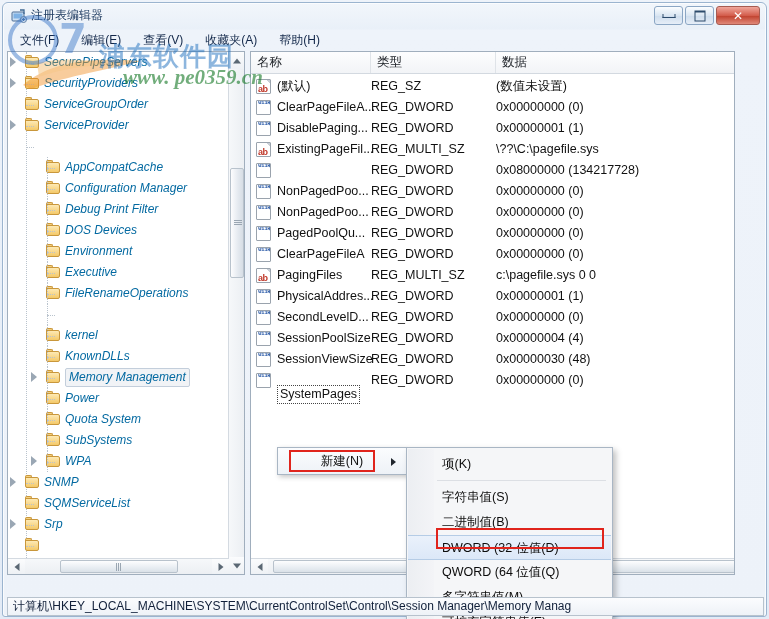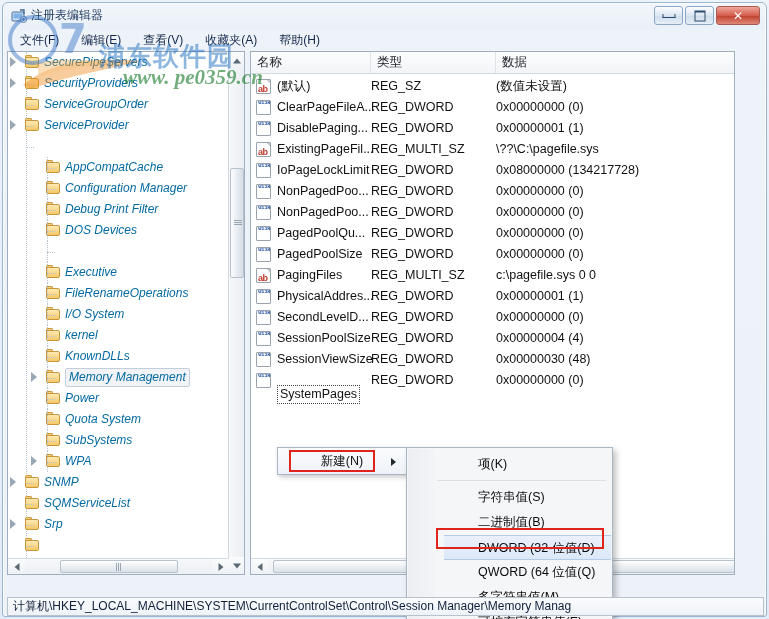--- a/index.html
+++ b/index.html
@@ -253,21 +253,20 @@
     box-shadow:3px 3px 6px rgba(0,0,0,.25);
   }
   .submenu .gutter{
     position:absolute;left:1px;top:1px;width:26px;bottom:1px;
     background:linear-gradient(90deg,#eceef2,#f3f4f7);
   }
   .sm-item{
     position:absolute;left:1px;right:1px;height:25px;line-height:25px;
     padding-left:34px;font-size:12.5px;color:#0c0c0c;box-sizing:border-box;
     white-space:nowrap;
-    margin-left:36px;
   }
   .sm-item.sel{
     background:linear-gradient(#eaf1fb,#dce8f8);
     border:1px solid #b5cce6;border-left:none;border-right:none;
   }
   .sm-sep{
     position:absolute;left:30px;right:6px;height:0;border-top:1px solid #dcdfe4;
   }
 
   
@@ -432,20 +431,29 @@
               <div class="tnode" style="top:0">
                 <span class="folder" style="left:37px">
                   <span class="ft"></span>
                   <span class="fb"></span>
                 </span>
                 <span class="tlabel" style="left:57px">DOS Devices</span>
               </div>
             </div>
             <div class="guide" style="left:39px;top:168px;height:21px;"></div>
             <div class="guideh" style="left:39px;top:179px;width:8px;"></div>
+            <div style="position:absolute;left:0;top:189px;width:100%;height:21px">
+              <div class="tnode" style="top:0">
+                <span class="folder" style="left:37px">
+                  <span class="ft"></span>
+                  <span class="fb"></span>
+                </span>
+                <span class="tlabel" style="left:57px">Environment</span>
+              </div>
+            </div>
             <div class="guide" style="left:39px;top:189px;height:21px;"></div>
             <div class="guideh" style="left:39px;top:200px;width:8px;"></div>
             <div style="position:absolute;left:0;top:210px;width:100%;height:21px">
               <div class="tnode" style="top:0">
                 <span class="folder" style="left:37px">
                   <span class="ft"></span>
                   <span class="fb"></span>
                 </span>
                 <span class="tlabel" style="left:57px">Executive</span>
               </div>
@@ -456,29 +464,20 @@
               <div class="tnode" style="top:0">
                 <span class="folder" style="left:37px">
                   <span class="ft"></span>
                   <span class="fb"></span>
                 </span>
                 <span class="tlabel" style="left:57px">FileRenameOperations</span>
               </div>
             </div>
             <div class="guide" style="left:39px;top:231px;height:21px;"></div>
             <div class="guideh" style="left:39px;top:242px;width:8px;"></div>
-            <div style="position:absolute;left:0;top:252px;width:100%;height:21px">
-              <div class="tnode" style="top:0">
-                <span class="folder" style="left:37px">
-                  <span class="ft"></span>
-                  <span class="fb"></span>
-                </span>
-                <span class="tlabel" style="left:57px">I/O System</span>
-              </div>
-            </div>
             <div class="guide" style="left:39px;top:252px;height:21px;"></div>
             <div class="guideh" style="left:39px;top:263px;width:8px;"></div>
             <div style="position:absolute;left:0;top:273px;width:100%;height:21px">
               <div class="tnode" style="top:0">
                 <span class="folder" style="left:37px">
                   <span class="ft"></span>
                   <span class="fb"></span>
                 </span>
                 <span class="tlabel" style="left:57px">kernel</span>
               </div>
@@ -680,21 +679,20 @@
                 <span class="corner"></span>
               </span>
               <span class="c-name">ExistingPageFil...</span>
               <span class="c-type">REG_MULTI_SZ</span>
               <span class="c-data">\??\C:\pagefile.sys</span>
             </div>
             <div class="lrow" style="top:108px;width:100%">
               <span class="vicon dw">
                 <span class="corner"></span>
               </span>
-              <span class="c-name">IoPageLockLimit</span>
               <span class="c-type">REG_DWORD</span>
               <span class="c-data">0x08000000 (134217728)</span>
             </div>
             <div class="lrow" style="top:129px;width:100%">
               <span class="vicon dw">
                 <span class="corner"></span>
               </span>
               <span class="c-name">NonPagedPoo...</span>
               <span class="c-type">REG_DWORD</span>
               <span class="c-data">0x00000000 (0)</span>
@@ -712,21 +710,21 @@
                 <span class="corner"></span>
               </span>
               <span class="c-name">PagedPoolQu...</span>
               <span class="c-type">REG_DWORD</span>
               <span class="c-data">0x00000000 (0)</span>
             </div>
             <div class="lrow" style="top:192px;width:100%">
               <span class="vicon dw">
                 <span class="corner"></span>
               </span>
-              <span class="c-name">PagedPoolSize</span>
+              <span class="c-name">ClearPageFileA</span>
               <span class="c-type">REG_DWORD</span>
               <span class="c-data">0x00000000 (0)</span>
             </div>
             <div class="lrow" style="top:213px;width:100%">
               <span class="vicon sz">
                 <span class="corner"></span>
               </span>
               <span class="c-name">PagingFiles</span>
               <span class="c-type">REG_MULTI_SZ</span>
               <span class="c-data">c:\pagefile.sys 0 0</span>

